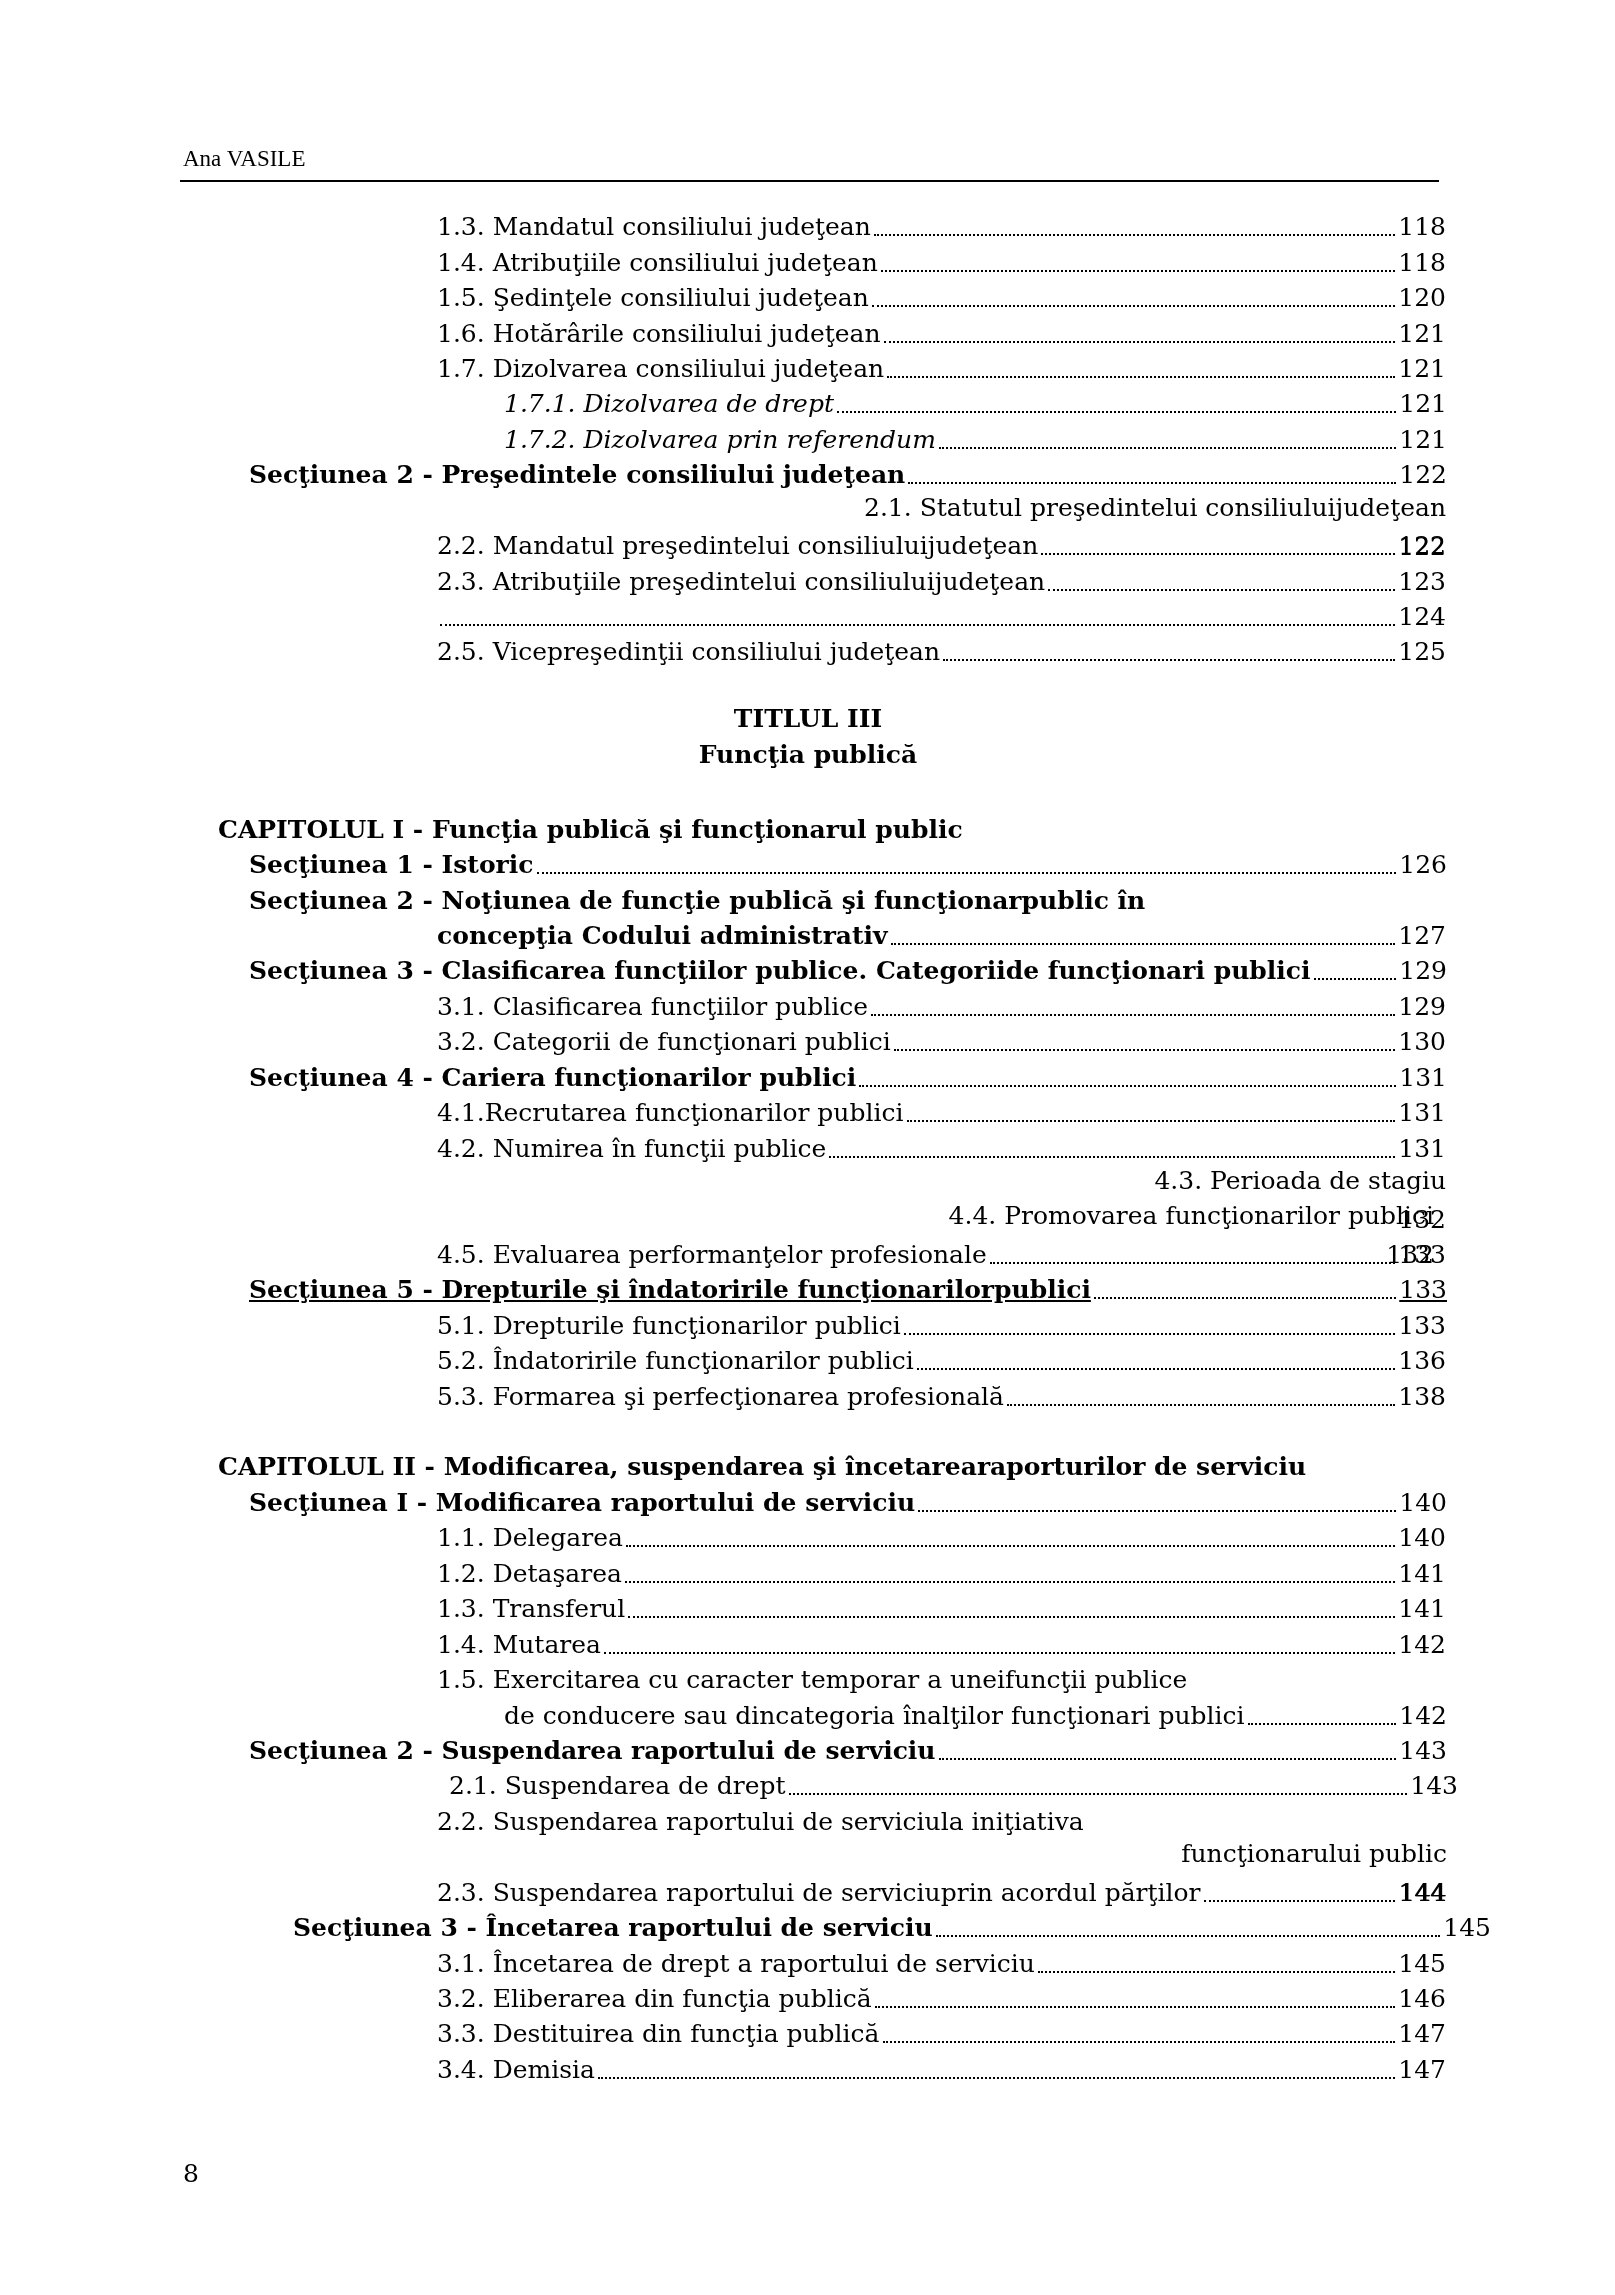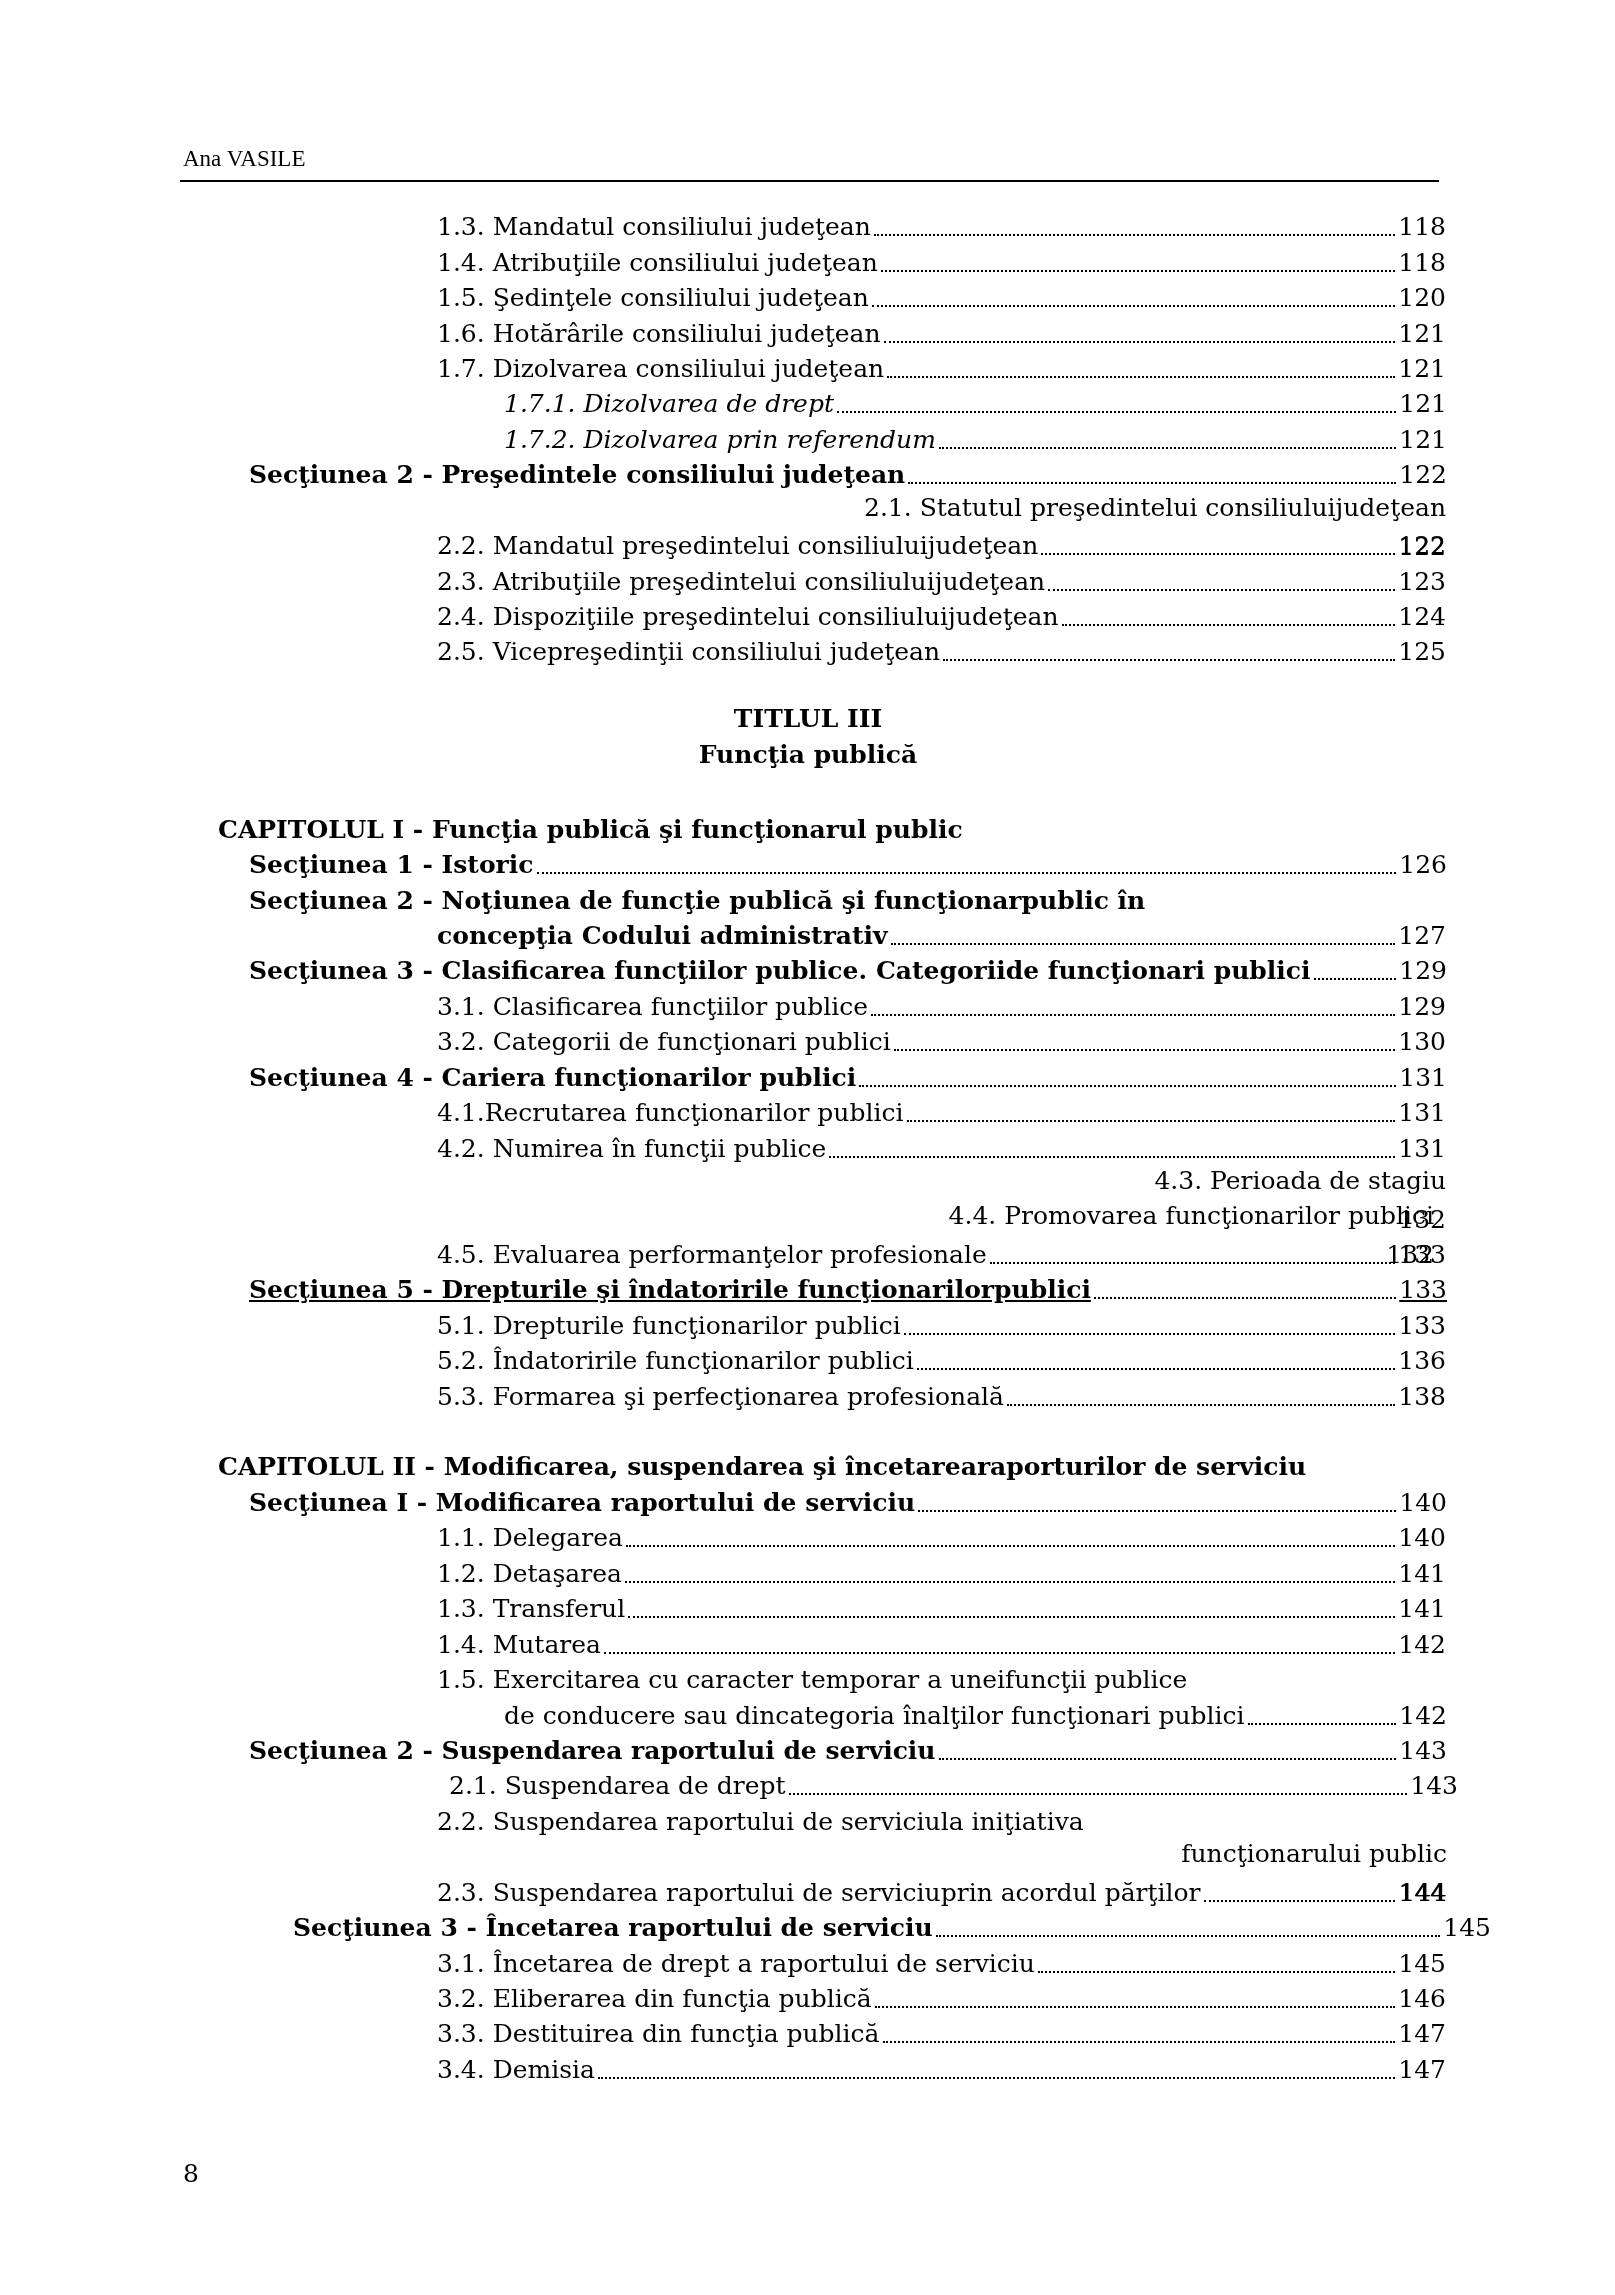--- a/index.html
+++ b/index.html
@@ -72,21 +72,20 @@
       <span class="t">2.2. Mandatul preşedintelui consiliuluijudeţean</span>
       <span class="dots"></span>
       <span class="pg">122</span>
     </div>
     <div class="row" style="left: 437px; width: 1009px; top: 563px;">
       <span class="t">2.3. Atribuţiile preşedintelui consiliuluijudeţean</span>
       <span class="dots"></span>
       <span class="pg">123</span>
     </div>
     <div class="row" style="left: 437px; width: 1009px; top: 598px;">
-      <span class="t">2.4. Dispoziţiile preşedintelui consiliuluijudeţean</span>
       <span class="dots"></span>
       <span class="pg">124</span>
     </div>
     <div class="row" style="left: 437px; width: 1009px; top: 633px;">
       <span class="t">2.5. Vicepreşedinţii consiliului judeţean</span>
       <span class="dots"></span>
       <span class="pg">125</span>
     </div>
     <div class="center" style="top: 704px;">TITLUL III</div>
     <div class="center" style="top: 740px;">Funcţia publică</div>

